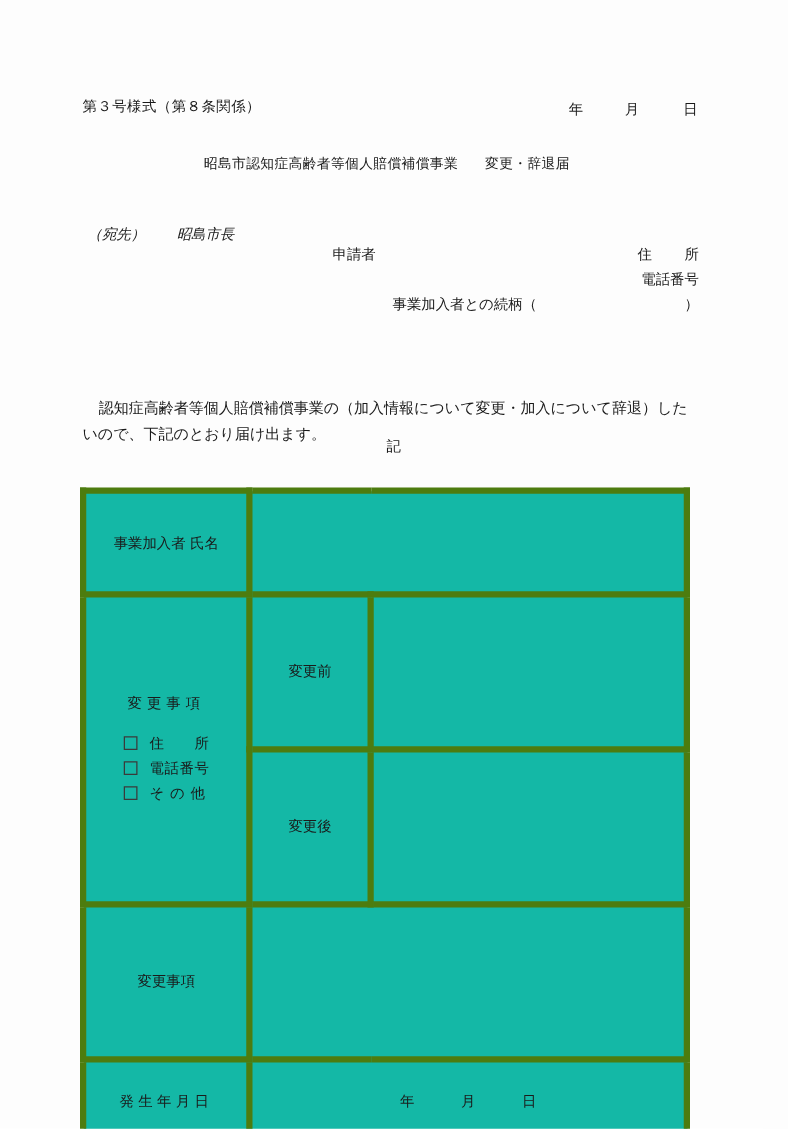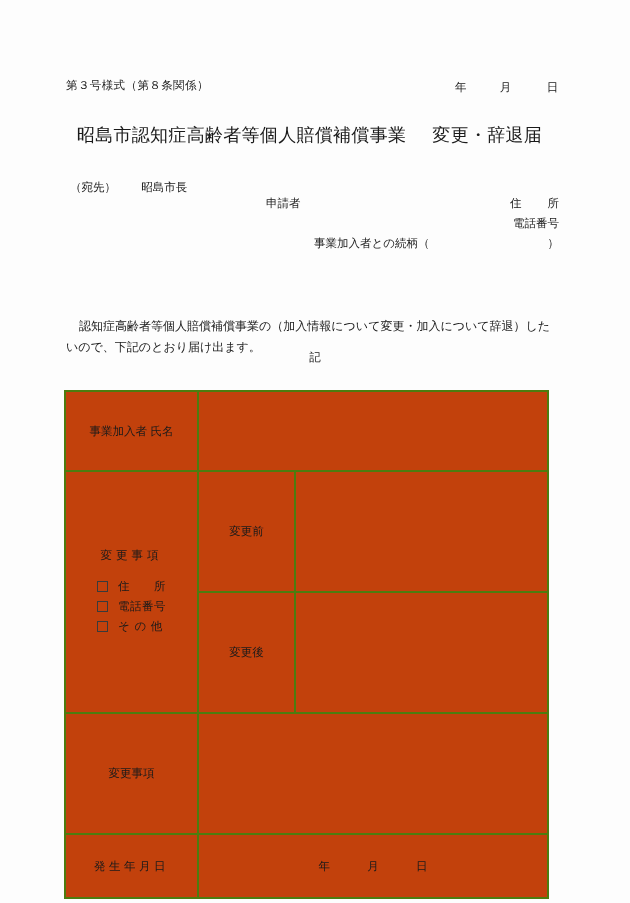--- a/index.html
+++ b/index.html
@@ -40,33 +40,34 @@
   .date-line-top .seg { display: inline-block; }
   .date-line-top .gap-a { display: inline-block; width: 26px; }
   .date-line-top .gap-b { display: inline-block; width: 28px; }
 
   .doc-title {
     position: absolute;
     left: 0;
     right: 11px;
     top: 123px;
     text-align: center;
-    font-size: 18px;
+    font-size: 11px;
     letter-spacing: 0.3px;
     white-space: nowrap;
   }
   .doc-title .spacer { display: inline-block; width: 14px; }
 
   
   .addressee {
     position: absolute;
     left: 70px;
     top: 180px;
     font-size: 11.5px;
     white-space: nowrap;
+    font-style: italic;
   }
   .addressee .pad { display: inline-block; width: 18px; }
 
   .applicant-block {
     position: absolute;
     left: 266px;
     top: 196px;
     font-size: 11.5px;
   }
   .applicant-row {
@@ -114,24 +115,24 @@
   .form-table {
     position: absolute;
     left: 64px;
     top: 390px;
     width: 483px;
     border-collapse: collapse;
     table-layout: fixed;
     font-size: 11.5px;
   }
   .form-table td {
-    border: 2px solid #4d7c0f;
+    border: 5px solid #4d7c0f;
     padding: 16px;
     vertical-align: middle;
-    background: #c2410c;
+    background: #14b8a6;
   }
   .col-label { width: 133px; }
   .col-sub   { width: 97px; }
   .col-value { width: 253px; }
 
   .cell-center {
     text-align: center;
     white-space: nowrap;
   }
 

